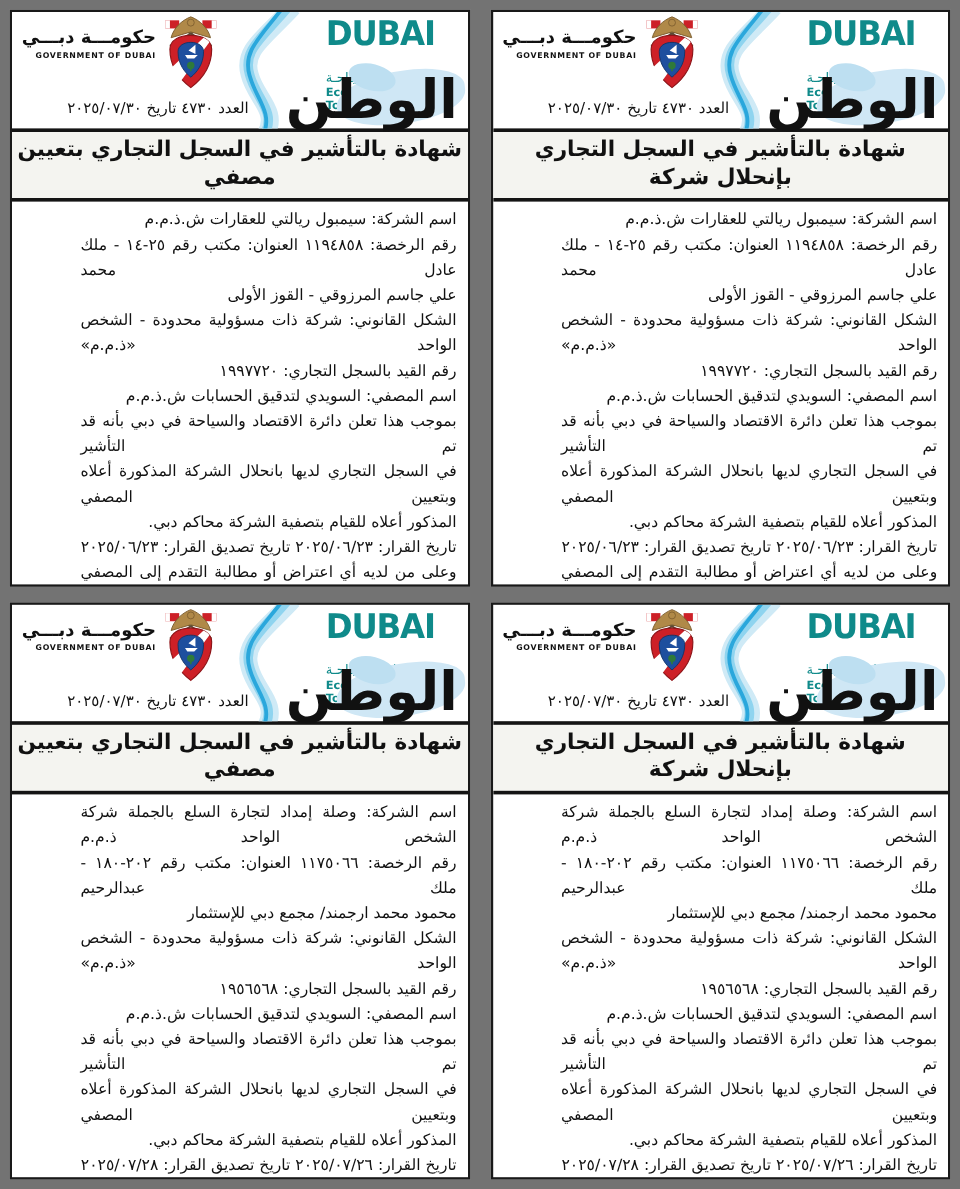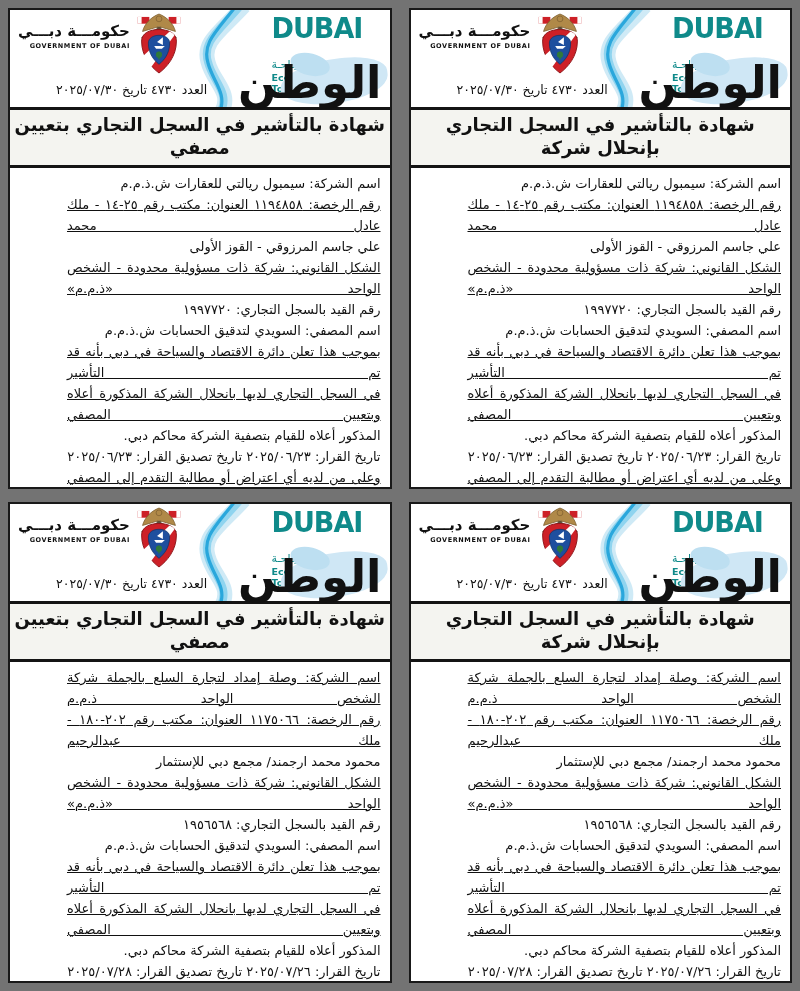--- a/index.html
+++ b/index.html
@@ -28,21 +28,21 @@
       border-radius:50%;transform:rotate(20deg);display:block;}
   .paper{font-size:45px;font-weight:bold;line-height:1;letter-spacing:-1px;}
   
   .ntitle{flex:0 0 auto;margin:0;border-top:3px solid #141414;border-bottom:3px solid #141414;
           background:#f4f4f0;font-size:18px;font-weight:bold;text-align:center;padding:4px 4px 6px;line-height:1.25;}
   
   .nbody{flex:0 0 auto;padding:5px 9px 0;font-size:13px;line-height:21px;}
   .bl{min-height:21px;margin-left:48px;}
   .bl.r{text-align:right;}
   .bl.c{text-align:right;}
-  .bl.j{text-align:justify;text-align-last:justify;text-decoration:underline;}
+  .bl.j{text-align:justify;text-align-last:justify;}
 </style>
 </head>
 <body>
 
 <div class="sheet" id="sheet">
   <article class="notice">
     <header class="nhead">
       <svg class="ribbon" viewBox="0 0 120 97" aria-hidden="true">
         <path d="M84,-4 C60,22 42,32 48,52 C53,72 72,82 62,101" fill="none" stroke="#cfeaf6" stroke-width="15"></path>
         <path d="M80,-4 C58,22 42,32 48,52 C53,72 70,82 61,101" fill="none" stroke="#8fd4ef" stroke-width="8"></path>

